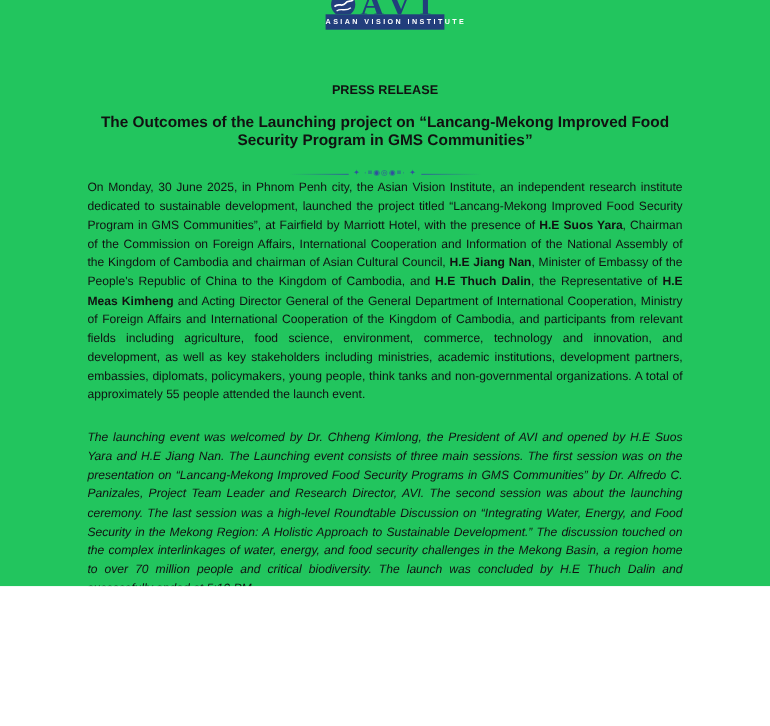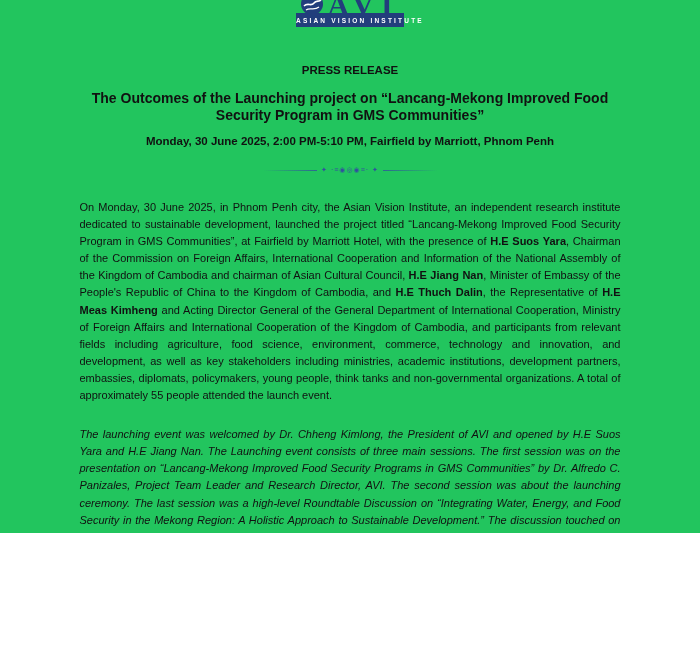--- a/index.html
+++ b/index.html
@@ -42,21 +42,21 @@
     color: #ffffff;
     font-size: 6.5px;
     font-weight: bold;
     letter-spacing: 2.2px;
     text-align: center;
     padding: 4px 0 3px 0;
     white-space: nowrap;
   }
   
   .kicker {
-    margin-top: 36px;
+    margin-top: 48px;
     text-align: center;
     font-weight: bold;
     font-size: 11.5px;
     line-height: 14px;
   }
   .doc-title {
     margin: 13px auto 0;
     max-width: 520px;
     text-align: center;
     font-weight: bold;
@@ -90,21 +90,21 @@
     color: #31509F;
     font-size: 7px;
     line-height: 10px;
     letter-spacing: 1px;
     padding: 0 4px;
     white-space: nowrap;
   }
   
   .content {
     width: 541px;
-    margin: 24px auto 0;
+    margin: 0 auto 0;
     font-size: 11px;
     line-height: 17.1px;
     text-align: justify;
   }
   .content p { margin: 0; }
   .content p + p { margin-top: 22px; font-style: italic; }
   .content b { font-weight: bold; }
 </style>
 </head>
 <body>
@@ -124,21 +124,20 @@
         <span class="logo-acronym">AVI</span>
       </div>
     </div>
     <div class="logo-bar">ASIAN VISION INSTITUTE</div>
   </div>
 
   <div class="kicker">PRESS RELEASE</div>
 
   <div class="doc-title">The Outcomes of the Launching project on “Lancang-Mekong Improved Food Security Program in GMS Communities”</div>
 
-  <div class="event-info">Monday, 30 June 2025, 2:00 PM-5:10 PM, Fairfield by Marriott, Phnom Penh</div>
 
   <div class="divider">
     <span class="rule left"></span>
     <span class="ornament">✦ ·≡◉◎◉≡· ✦</span>
     <span class="rule right"></span>
   </div>
 
   <div class="content">
     <p><span>On Monday, 30 June 2025, in Phnom Penh city, the Asian Vision Institute, an independent research institute dedicated to sustainable development, launched the project titled “Lancang-Mekong Improved Food Security Program in GMS Communities”, at Fairfield by Marriott Hotel, with the presence of </span><b>H.E Suos Yara</b><span>, Chairman of the Commission on Foreign Affairs, International Cooperation and Information of the National Assembly of the Kingdom of Cambodia and chairman of Asian Cultural Council, </span><b>H.E Jiang Nan</b><span>, Minister of Embassy of the People's Republic of China to the Kingdom of Cambodia, and </span><b>H.E Thuch Dalin</b><span>, the Representative of </span><b>H.E Meas Kimheng</b><span> and Acting Director General of the General Department of International Cooperation, Ministry of Foreign Affairs and International Cooperation of the Kingdom of Cambodia, and participants from relevant fields including agriculture, food science, environment, commerce, technology and innovation, and development, as well as key stakeholders including ministries, academic institutions, development partners, embassies, diplomats, policymakers, young people, think tanks and non-governmental organizations. A total of approximately 55 people attended the launch event.</span></p>
     <p><span>The launching event was welcomed by Dr. Chheng Kimlong, the President of AVI and opened by H.E Suos Yara and H.E Jiang Nan. The Launching event consists of three main sessions. The first session was on the presentation on “Lancang-Mekong Improved Food Security Programs in GMS Communities” by Dr. Alfredo C. Panizales, Project Team Leader and Research Director, AVI. The second session was about the launching ceremony. The last session was a high-level Roundtable Discussion on “Integrating Water, Energy, and Food Security in the Mekong Region: A Holistic Approach to Sustainable Development.” The discussion touched on the complex interlinkages of water, energy, and food security challenges in the Mekong Basin, a region home to over 70 million people and critical biodiversity. The launch was concluded by H.E Thuch Dalin and successfully ended at 5:10 PM.</span></p>

